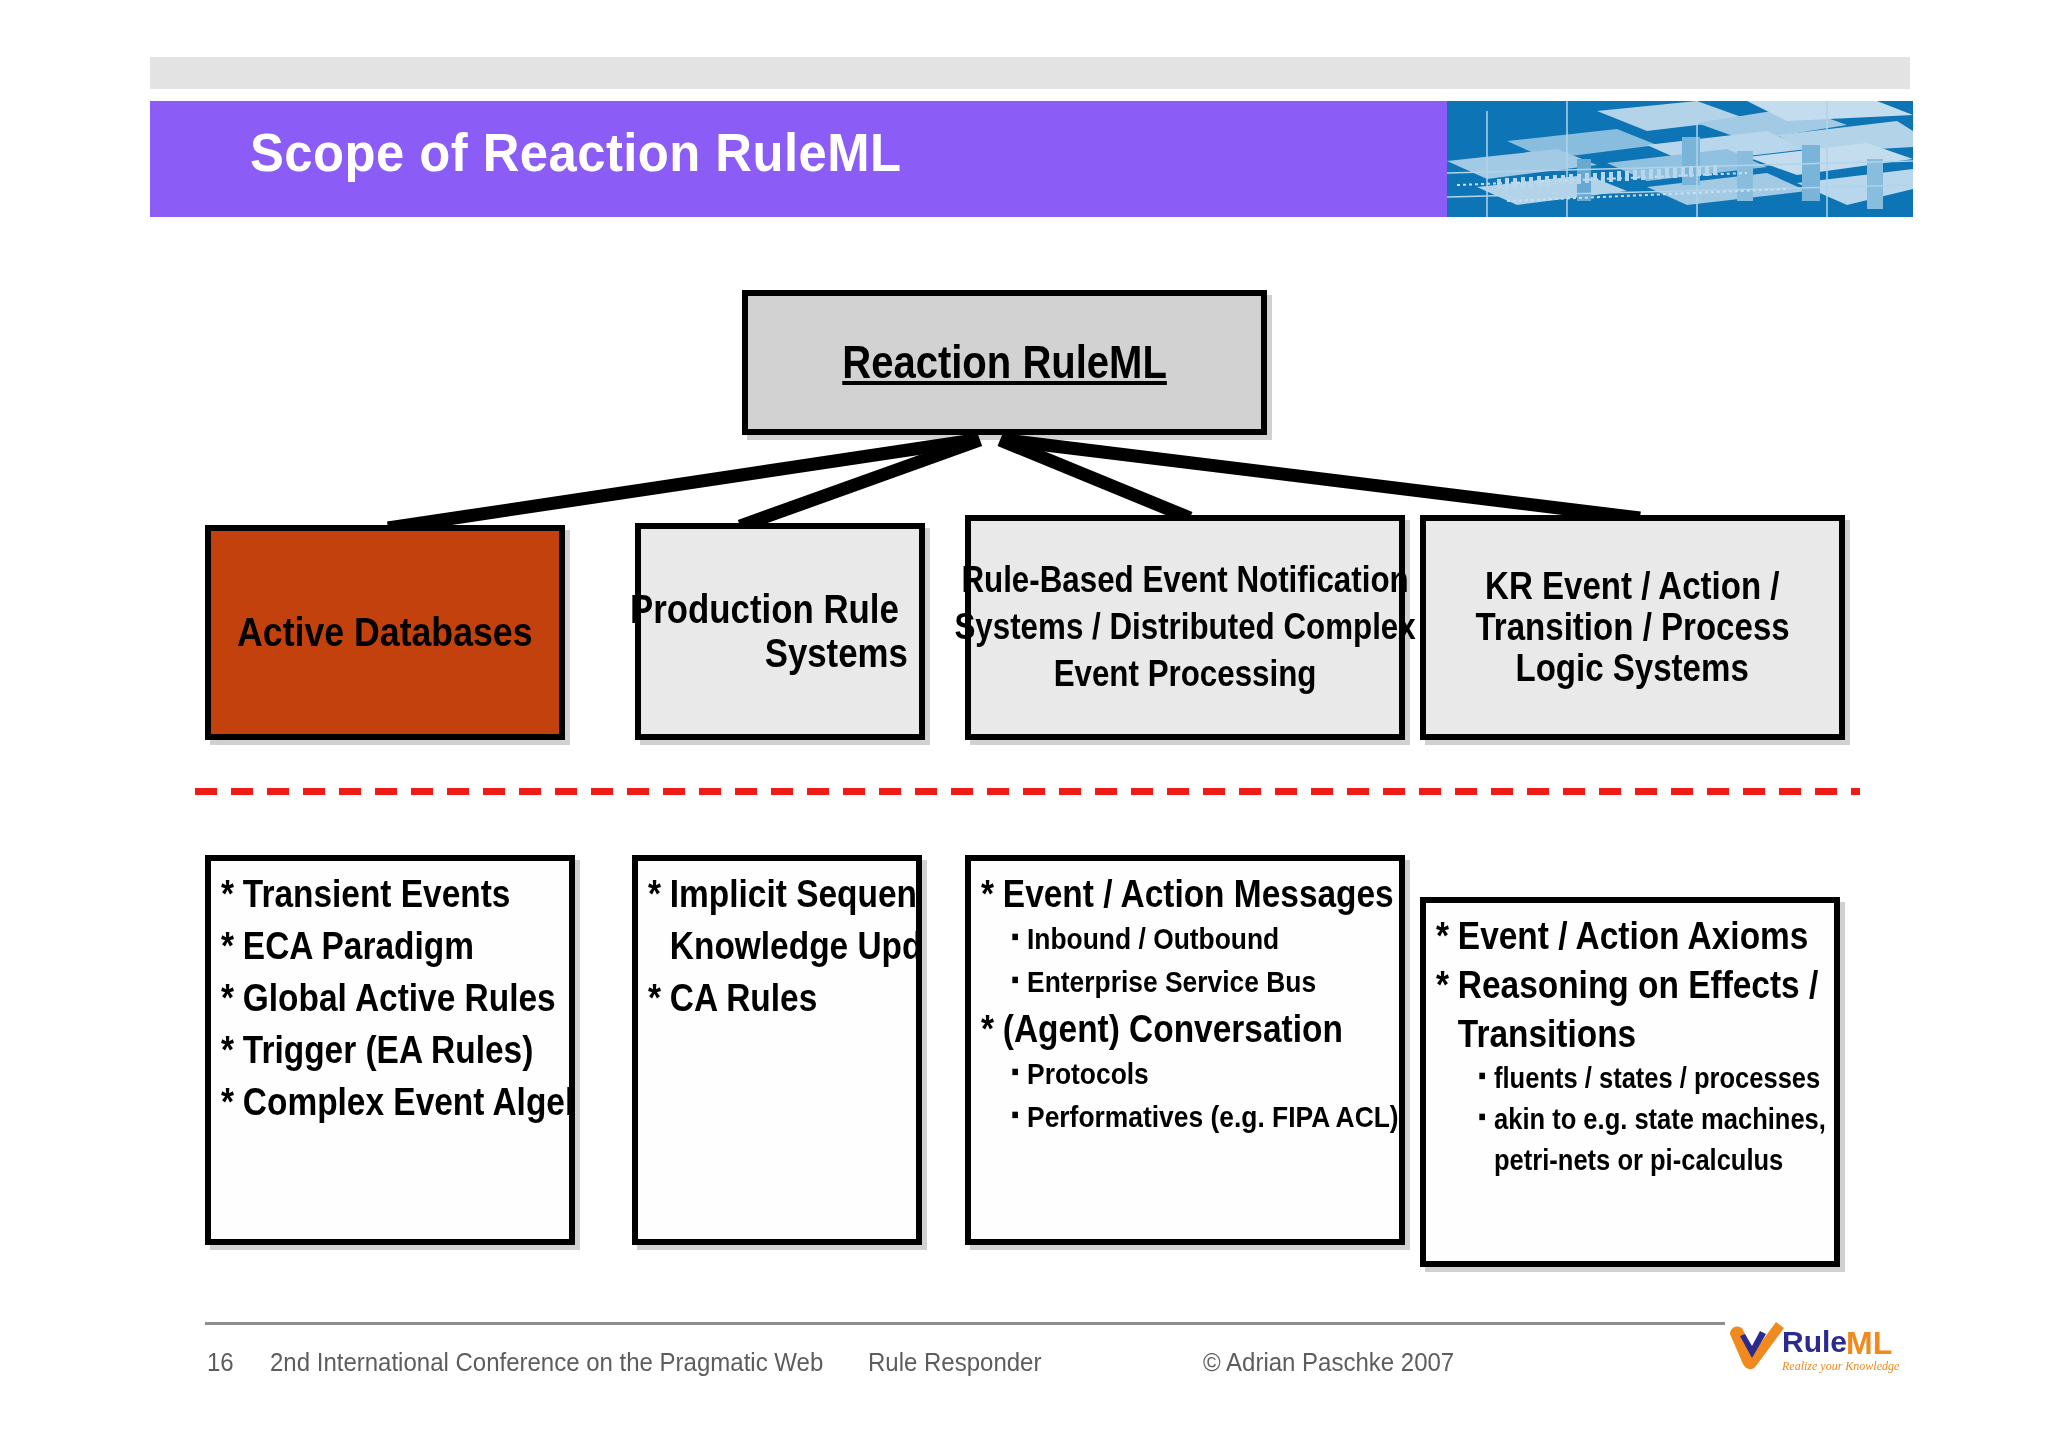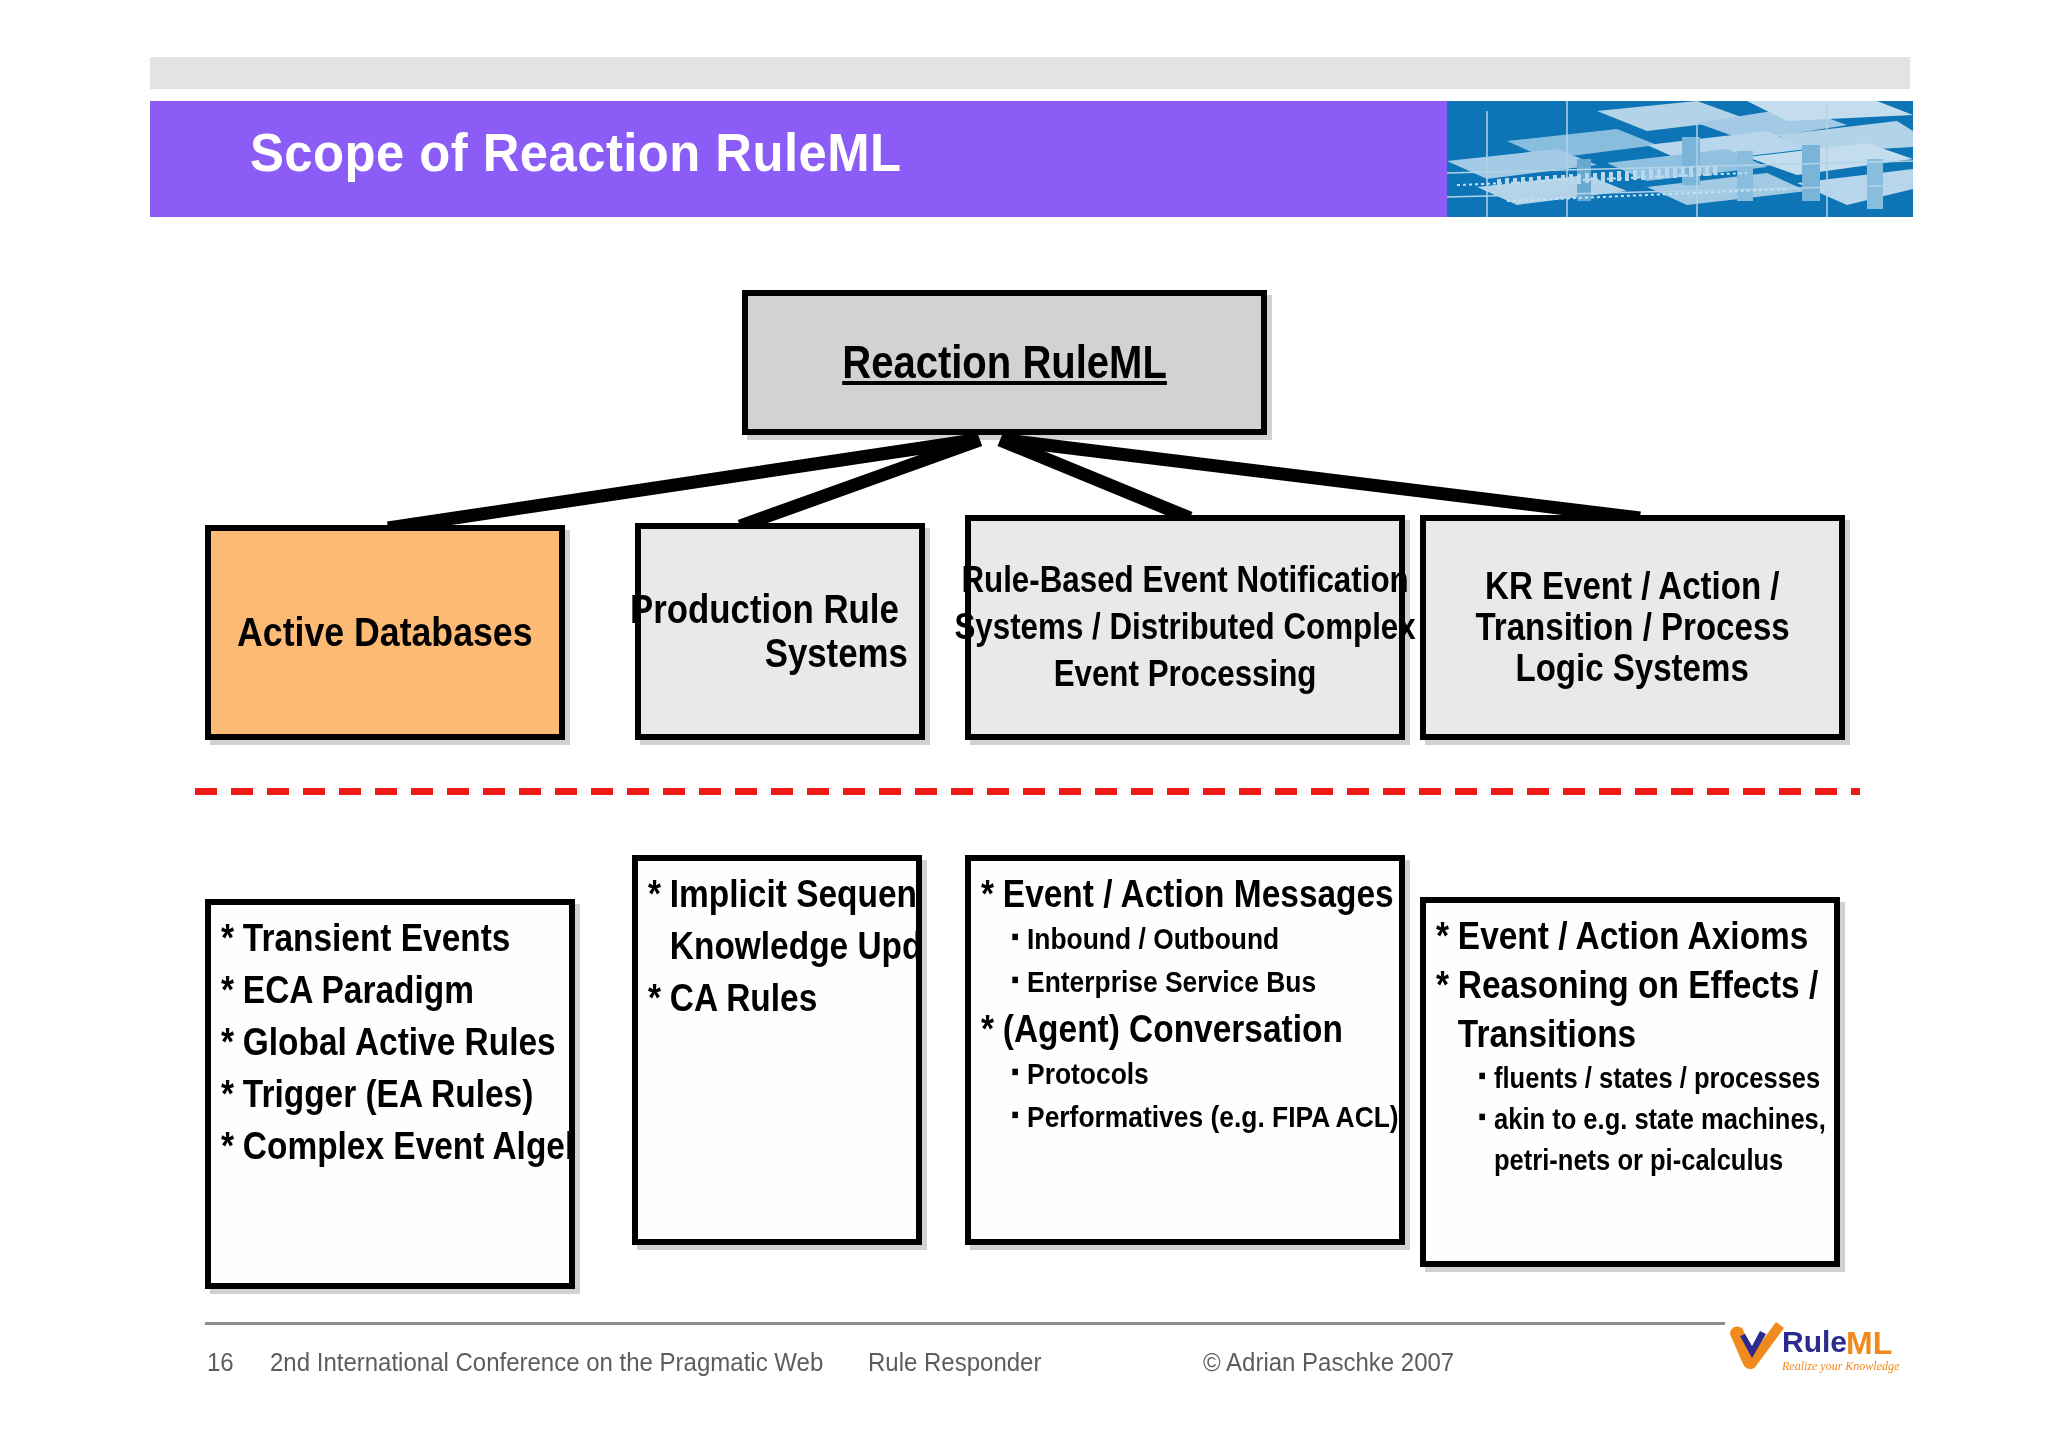--- a/index.html
+++ b/index.html
@@ -78,21 +78,21 @@
   
   .detail{
     position:absolute;
     border:6px solid #000;
     box-sizing:border-box;
     background:#fefefe;
     box-shadow:5px 5px 0 rgba(0,0,0,0.18);
     padding:14px 10px 10px 10px;
     overflow:hidden;
   }
-  #det-0{left:205px;top:855px;width:370px;height:390px;margin-top:44px;}
+  #det-0{left:205px;top:855px;width:370px;height:390px;}
   #det-1{left:632px;top:855px;width:290px;height:390px;}
   #det-2{left:965px;top:855px;width:440px;height:390px;}
   #det-3{left:1420px;top:897px;width:420px;height:370px;}
 
   .item{
     display:block;
     color:#000;font-weight:bold;
     white-space:nowrap;
     transform:scaleX(0.88);transform-origin:left center;
     line-height:1.0;
@@ -213,21 +213,21 @@
       <line x1="980" y1="440" x2="740" y2="526"></line>
       <line x1="1000" y1="440" x2="1190" y2="518"></line>
       <line x1="1005" y1="440" x2="1640" y2="518"></line>
     </g>
   </svg>
 
   <div class="node" id="root-node" style="background: rgb(210, 210, 210); text-decoration: underline;">
     <span class="line">Reaction RuleML</span>
   </div>
 
-  <div class="node cat" id="cat-0" style="background: #fdba74;">
+  <div class="node cat" id="cat-0" style="background: #c2410c;">
     <span class="line">Active Databases</span>
   </div>
 
   <div class="node cat" id="cat-1" style="background: rgb(233, 233, 233);">
     <span class="line">Production Rule</span>
     <span class="line">Systems</span>
   </div>
 
   <div class="node cat" id="cat-2" style="background: rgb(233, 233, 233);">
     <span class="line">Rule-Based Event Notification</span>

